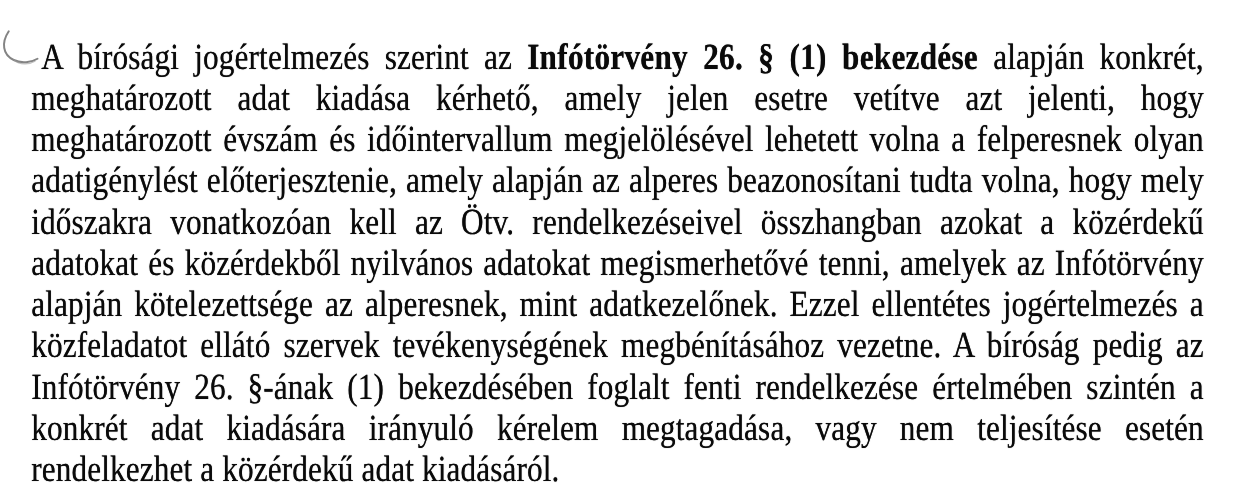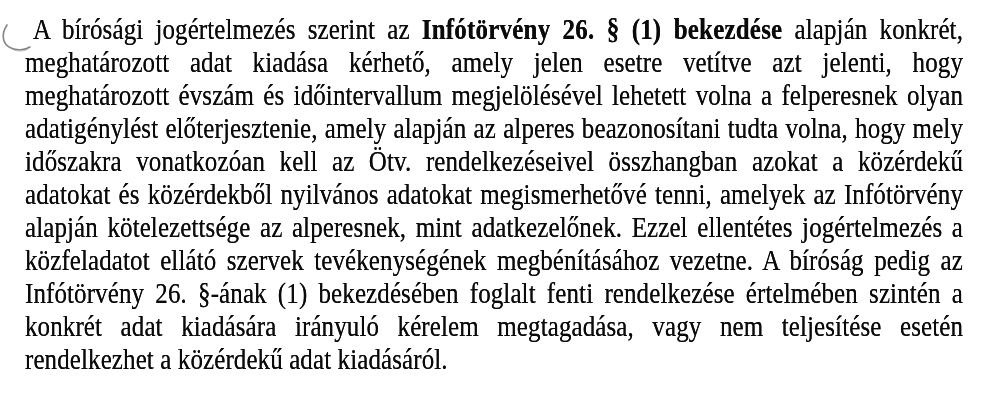--- a/index.html
+++ b/index.html
@@ -24,21 +24,21 @@
     position: absolute;
     left: 0;
     top: 18px;
     width: 46px;
     height: 44px;
     pointer-events: none;
   }
   .paragraph {
     position: absolute;
     left: 25px;
-    top: 13px;
+    top: 30px;
     width: 938px;
   }
   .text-line {
     height: 33px;
     line-height: 33px;
     font-size: 25px;
     text-align: justify;
     text-align-last: justify;
     white-space: normal;
     transform: scaleY(1.18);

